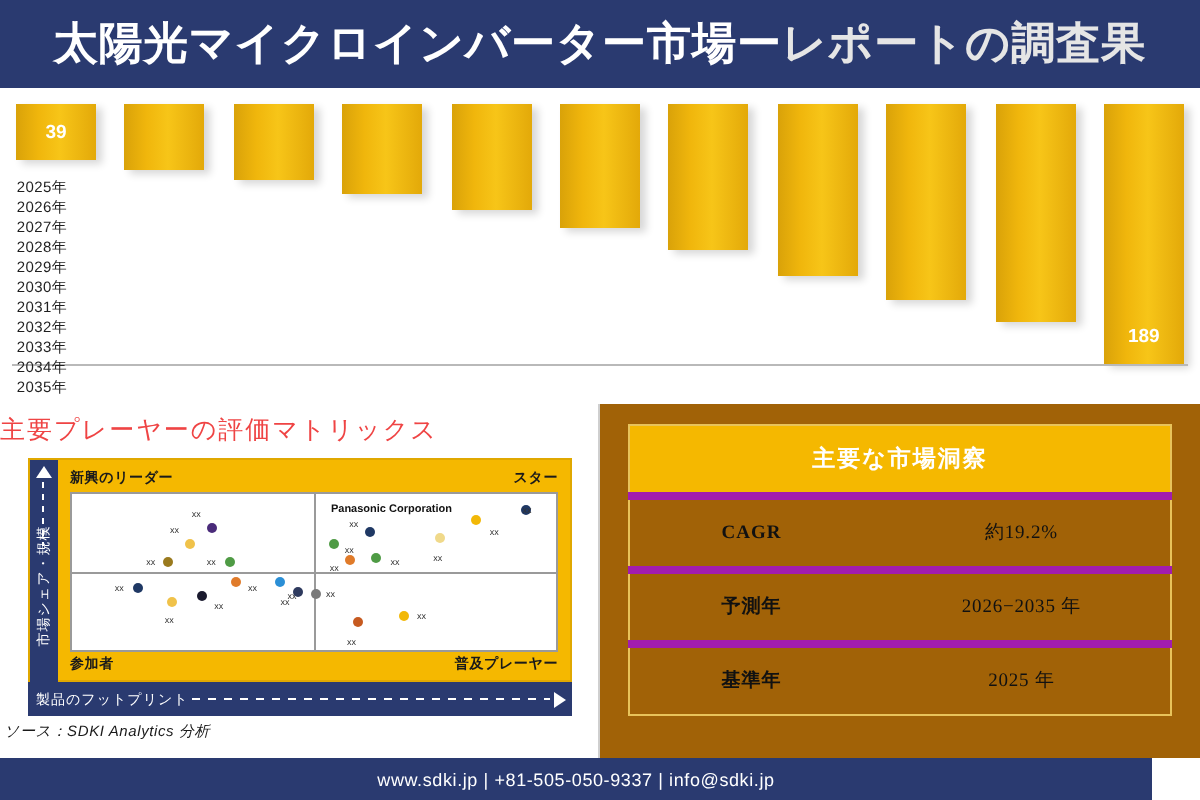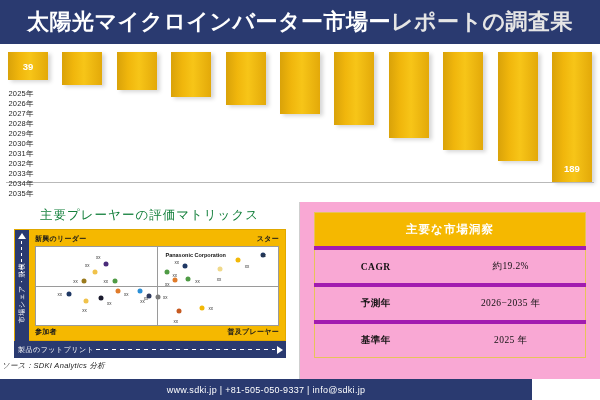--- a/index.html
+++ b/index.html
@@ -82,22 +82,22 @@
     display: flex;
   }
   .panel-left {
     position: relative;
     width: 300px; height: 177px;
     border-right: 1px solid #cfcfcf;
     background: #fff;
   }
   .matrix-title {
     position: absolute; left: 0; right: 0; top: 5px;
-    text-align: center;
-    font-size: 12.5px; color: #15803d; letter-spacing: 1px;
+    text-align: left;
+    font-size: 12.5px; color: #ef4444; letter-spacing: 1px;
   }
 
   
   .matrix {
     position: absolute; left: 14px; top: 27px;
     width: 272px; height: 112px;
     background: #f5b800;
     border: 1px solid #e0a800;
   }
   .matrix-axisY {
@@ -182,21 +182,21 @@
   .source {
     position: absolute; left: 2px; top: 159px;
     font-size: 7.5px; color: #1a1a1a; font-style: italic;
     letter-spacing: 0.3px;
   }
 
   
   .panel-right {
     position: relative;
     width: 300px; height: 177px;
-    background: #f9a8d4;
+    background: #a16207;
     padding: 10px 14px 0 14px;
   }
   .insight-table {
     width: 272px; border-collapse: collapse;
     border: 1px solid #e8c35a;
   }
   .insight-head {
     background: #f5b800; color: #ffffff;
     font-size: 11.5px; font-weight: bold; letter-spacing: 1px;
     text-align: center; padding: 9px 0;
@@ -205,21 +205,21 @@
     border-top: 4px solid #a21caf;
     padding: 10px 0;
     font-size: 9.5px; color: #111; font-family: Liberation Serif, serif;
   }
   .cell-key { width: 45%; text-align: center; font-weight: bold; letter-spacing: 0.5px;}
   .cell-val { width: 55%; text-align: center; letter-spacing: 0.4px;}
 
   
   .footer {
     position: absolute; left: 0; bottom: 0;
-    width: 532px; height: 21px;
+    width: 576px; height: 21px;
     background: #2a3a70;
     display: flex; align-items: center; justify-content: center;
   }
   .footer-text {
     color: #ffffff; font-size: 9px; letter-spacing: 0.3px;
   }
 </style>
 </head>
 <body>
 

